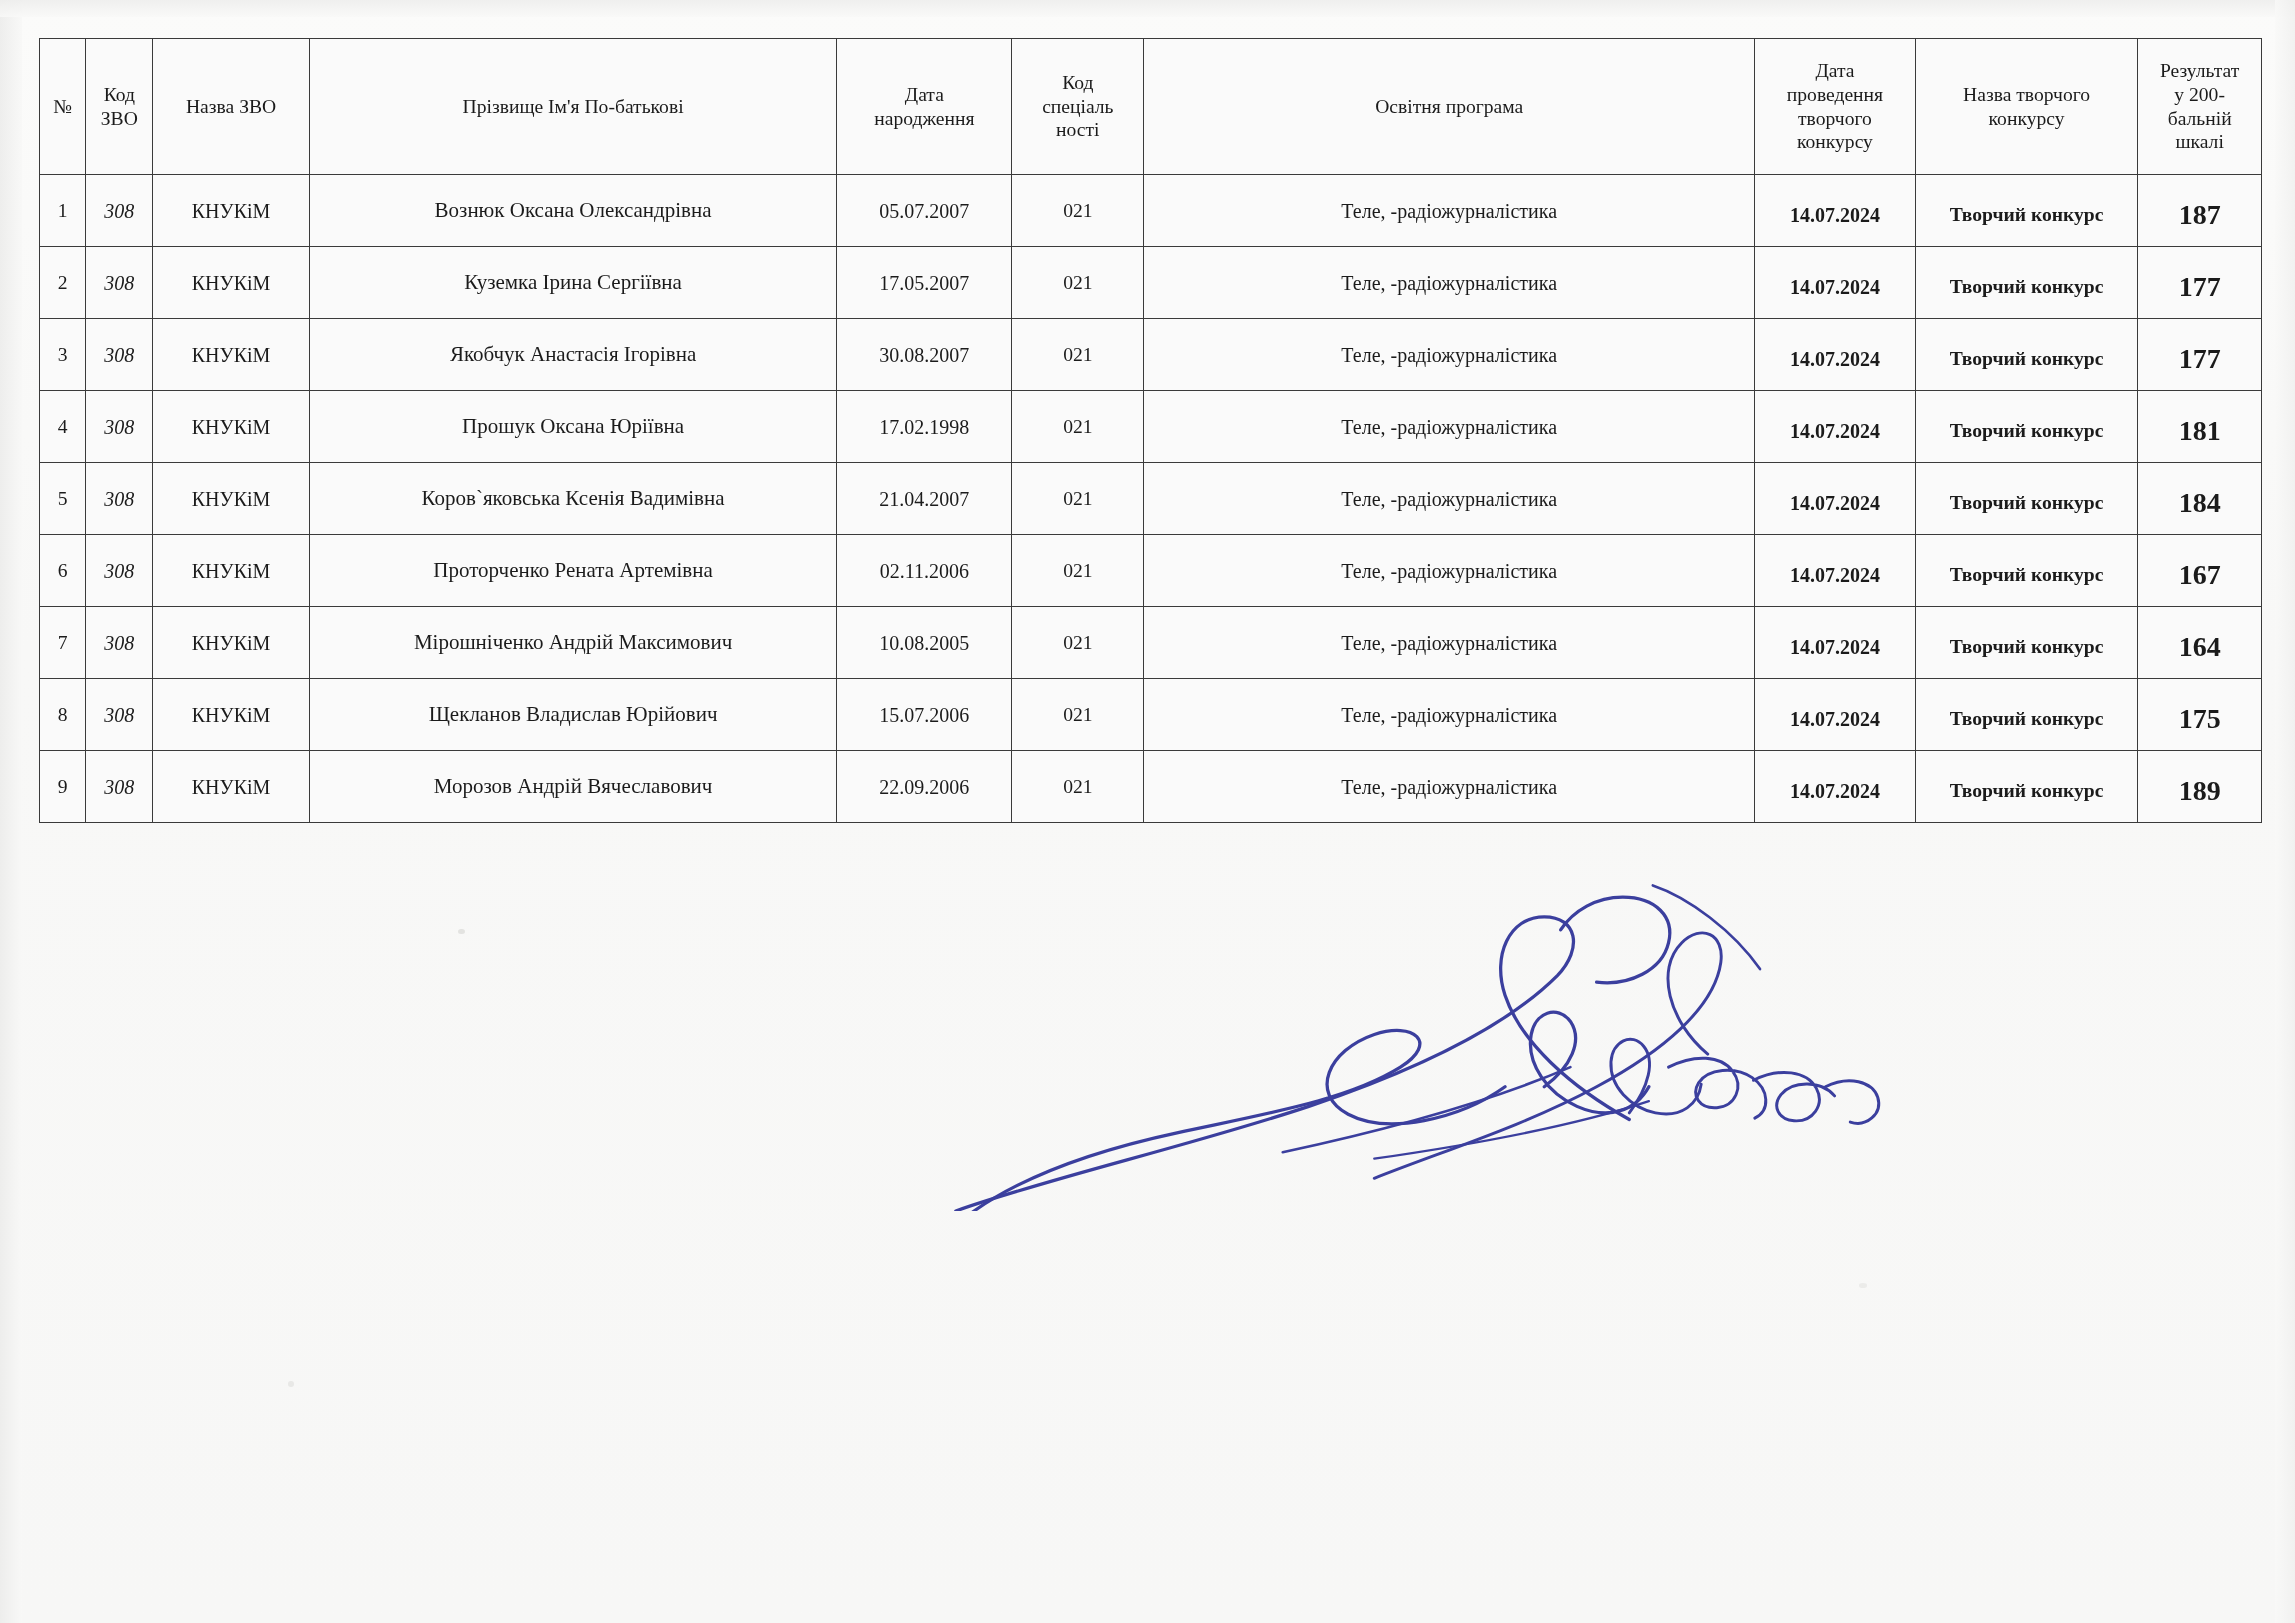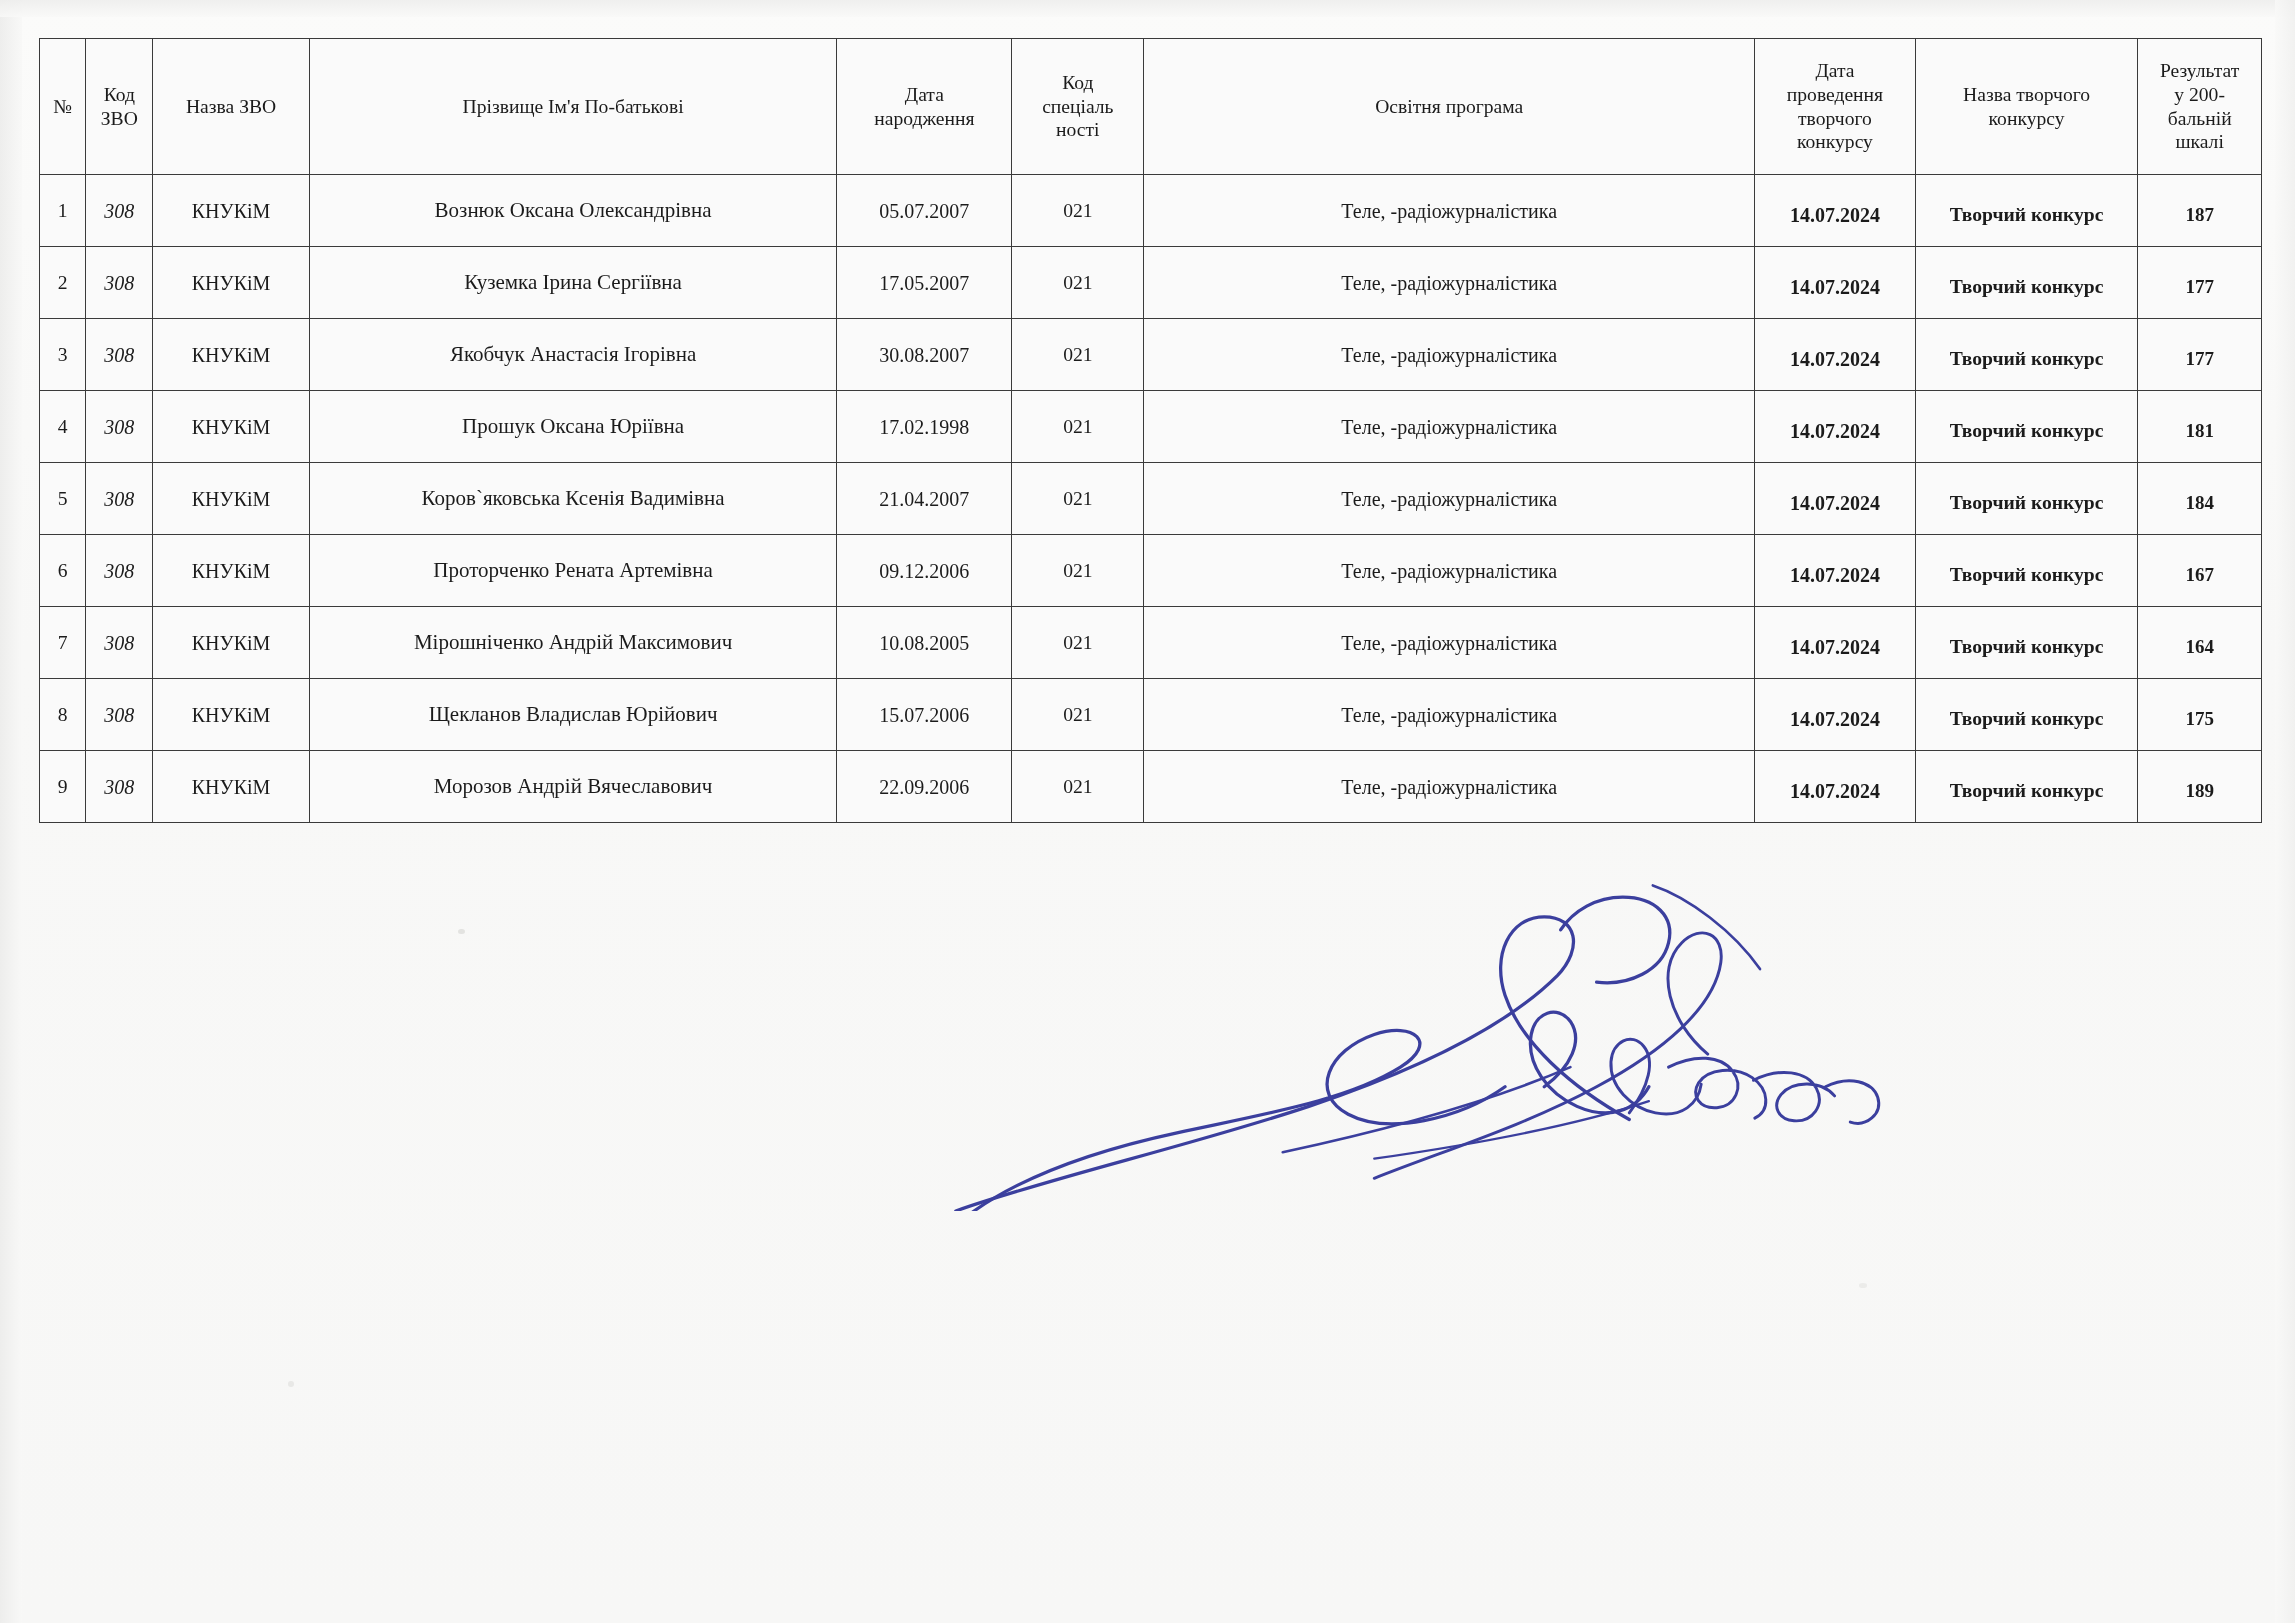--- a/index.html
+++ b/index.html
@@ -97,21 +97,21 @@
 
   td.num   { font-size: 19.6px; }
   td.code  { font-size: 20px; font-style: italic; }
   td.zvo   { font-size: 20px; }
   td.fio   { font-size: 21px; }
   td.dob   { font-size: 20px; }
   td.spec  { font-size: 19.6px; }
   td.prog  { font-size: 20px; }
   td.cdate { font-size: 20px; }
   td.cname { font-size: 19.6px; }
-  td.res   { font-size: 19px; }
+  td.res   { font-size: 28px; }
 
   
   tbody tr td.cdate, tbody tr td.cname, tbody tr td.res {
     position: relative;
     top: 4.6px;
     font-weight: bold;
   }
 
   .signature {
     position: absolute;
@@ -259,21 +259,21 @@
             <td class="prog">Теле, -радіожурналістика</td>
             <td class="cdate">14.07.2024</td>
             <td class="cname">Творчий конкурс</td>
             <td class="res">184</td>
           </tr>
           <tr>
             <td class="num">6</td>
             <td class="code">308</td>
             <td class="zvo">КНУКіМ</td>
             <td class="fio">Проторченко Рената Артемівна</td>
-            <td class="dob">09.12.2006</td>
+            <td class="dob">02.11.2006</td>
             <td class="spec">021</td>
             <td class="prog">Теле, -радіожурналістика</td>
             <td class="cdate">14.07.2024</td>
             <td class="cname">Творчий конкурс</td>
             <td class="res">167</td>
           </tr>
           <tr>
             <td class="num">7</td>
             <td class="code">308</td>
             <td class="zvo">КНУКіМ</td>

